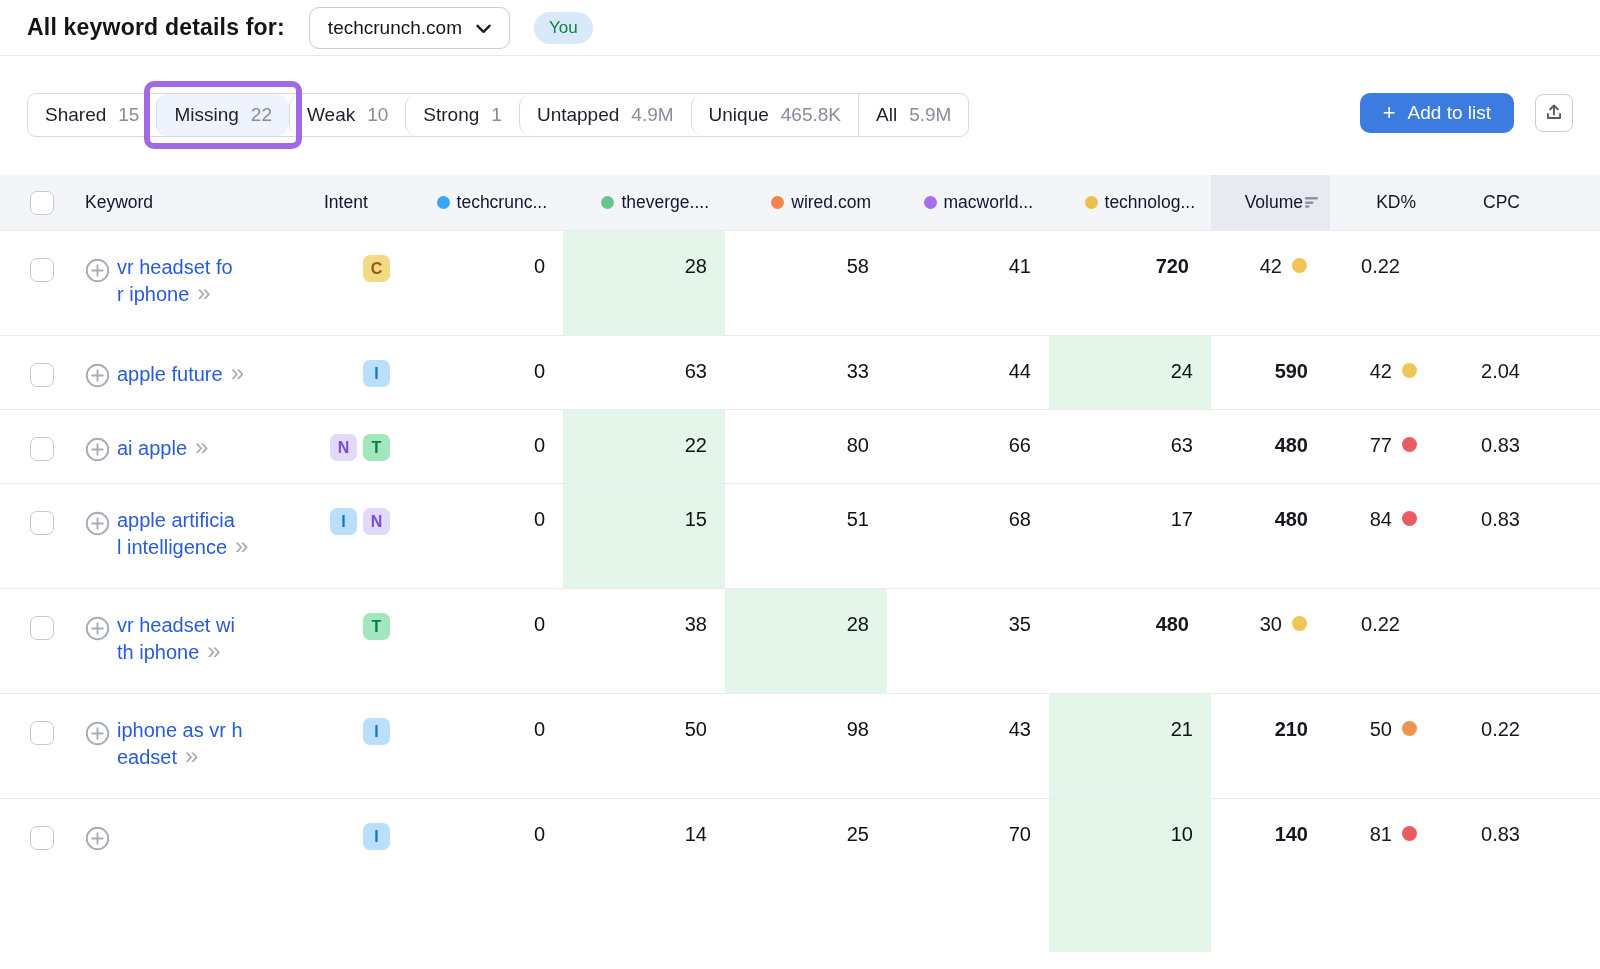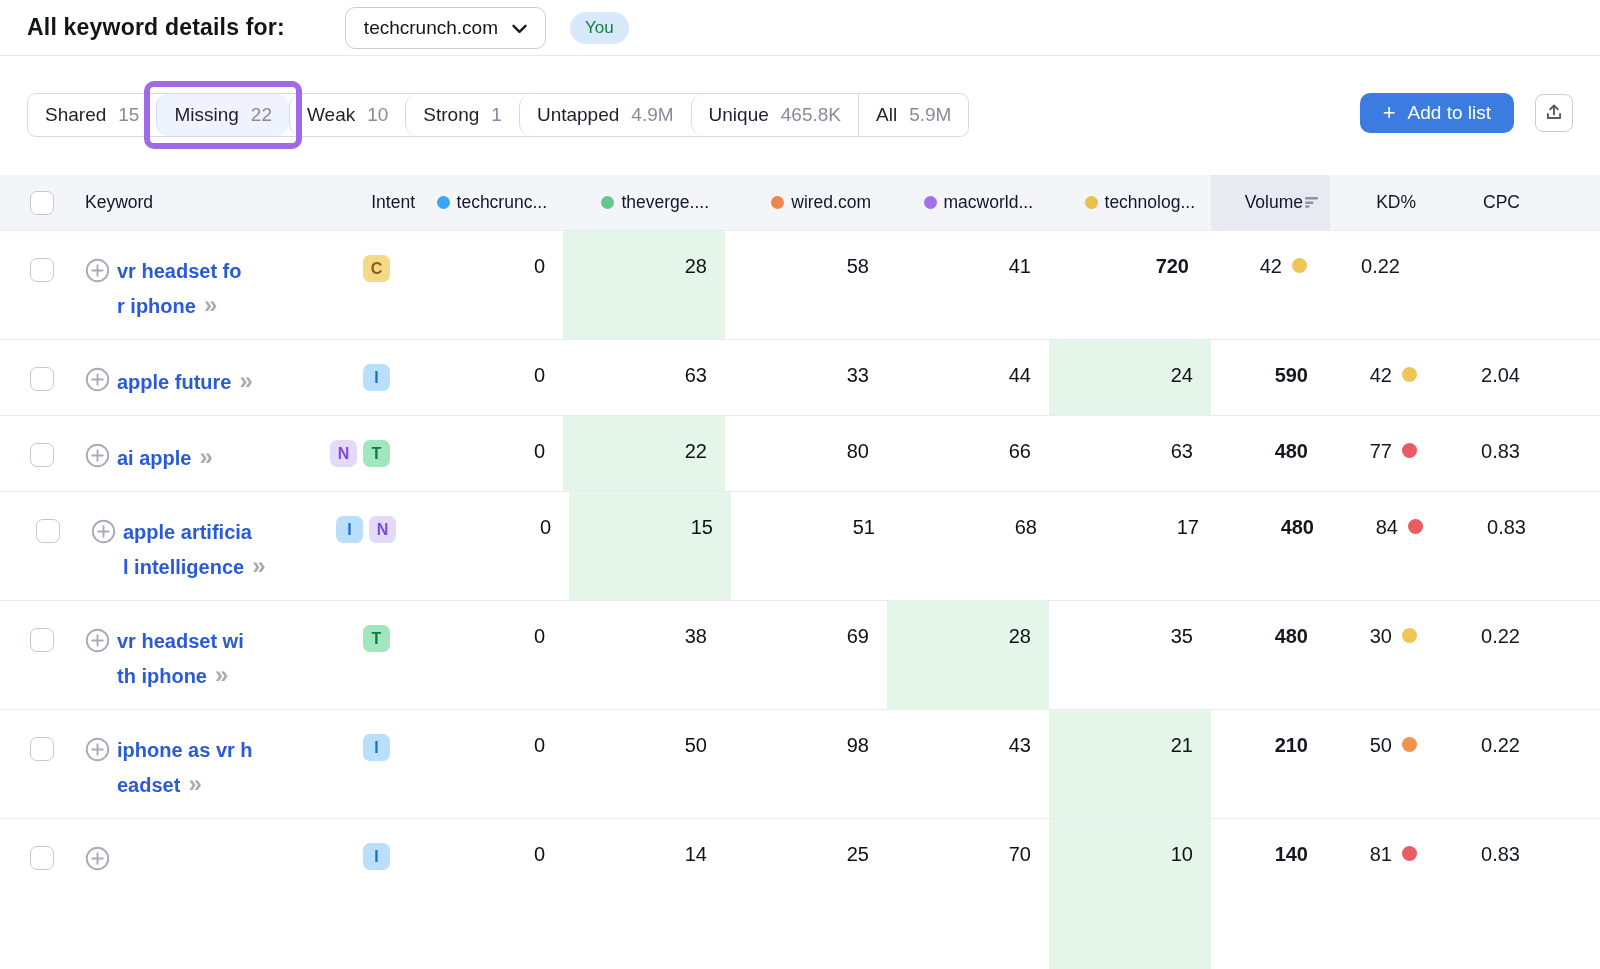--- a/index.html
+++ b/index.html
@@ -4,21 +4,21 @@
 <style>
   * { margin:0; padding:0; box-sizing:border-box; }
   html,body { width:1600px; height:969px; overflow:hidden; background:#fff;
     font-family:"Liberation Sans", sans-serif; color:#16181f; }
 
   
   .titlebar { display:flex; align-items:center; gap:24px; padding:9px 0 9px 27px;
     border-bottom:1px solid #e6e8ee; height:56px; }
   .page-title { font-size:23px; font-weight:bold; color:#121418; letter-spacing:.2px; }
   .domain-select { display:flex; align-items:center; gap:14px; border:1.5px solid #c7ccd6;
-    border-radius:10px; padding:9px 18px; font-size:19px; color:#14161c; background:#fff; cursor:pointer;margin-left:36px; }
+    border-radius:10px; padding:9px 18px; font-size:19px; color:#14161c; background:#fff; cursor:pointer; }
   .you-badge { background:#d9e9fc; color:#15803d; font-size:17px; padding:6px 15px;
     border-radius:16px; }
 
   
   .tabsrow { display:flex; align-items:flex-start; justify-content:space-between;
     padding:37px 27px 38px 27px; }
   .tabs { display:flex; border:1px solid #d7dae1; border-radius:9px; background:#fff; }
   .tab { position:relative; display:flex; align-items:center; gap:12px; padding:10px 17px;
     background:none; border:none; font-family:inherit; font-size:19px; color:#1d212b; cursor:pointer; }
   .tab + .tab { border-left:1px solid #d7dae1;border-radius:13px; }
@@ -40,21 +40,21 @@
   .grid-row { display:grid;
     grid-template-columns:75px 245px 95px 148px 162px 162px 162px 162px 119px 110px 120px 40px; }
   .thead { background:#f4f5f9; height:55px; font-size:17.5px; color:#0f172a; }
   .thead .cell { display:flex; align-items:center; }
   .cell-right { justify-content:flex-end; text-align:right; }
   .thead .c-comp { justify-content:flex-end; gap:7px; padding-right:16px; }
   .dot { width:13px; height:13px; border-radius:50%; flex:0 0 auto; }
   .c-check { padding-left:30px; }
   .thead .c-check { align-items:center; }
   .c-kw-h { padding-left:10px; }
-  .c-intent-h { padding-left:4px;justify-content:flex-end; }
+  .c-intent-h { padding-left:4px; }
   .thead .c-vol { background:#e8eaf1; padding-right:10px; }
   .thead .c-kd  { padding-right:24px; }
   .thead .c-cpc { padding-right:40px; }
   .sort-icon { margin-left:1px; }
 
   .row { border-top:1px solid #e9ebf0; font-size:20px; }
   .row .cell { padding-top:24px; padding-bottom:16px; }
   .row .c-num { text-align:right; padding-right:18px; color:#0f1116; }
   .row .c-vol { text-align:right; padding-right:22px;font-weight:bold; }
   .row .c-cpc { text-align:right; padding-right:40px; }
@@ -62,21 +62,21 @@
     padding-right:23px; }
   .kd-dot { width:15px; height:15px; border-radius:50%; margin-top:3px; }
   .hl { background:var(--hl,#e3f6e9); }
 
   .checkbox { display:inline-block; width:24px; height:24px; border:1.5px solid #c3c8d2;
     border-radius:7px; background:#fff; cursor:pointer; }
   .row .c-check { padding-top:27px; }
 
   .c-kw { display:flex; align-items:flex-start; gap:7px; padding-left:10px; padding-top:23px; }
   .plusicon { margin-top:3px; cursor:pointer; flex:0 0 auto; }
-  .kw-text { line-height:33px;font-weight:bold; }
+  .kw-text { line-height:25px; }
   .kw-link { color:var(--link,#2a5bd7); white-space:pre-line; cursor:pointer; }
   .chevrons { color:#a6abb6; font-size:24px; margin-left:8px; letter-spacing:-2px; cursor:pointer; }
 
   .c-int { display:flex; justify-content:flex-end; gap:6px; padding-right:25px; padding-top:26px; }
   .intent-badge { width:27px; height:27px; border-radius:7px; display:flex; align-items:center;
     justify-content:center; font-size:16px; font-weight:bold; }
 </style>
 </head>
 <body>
 
@@ -260,21 +260,21 @@
         <div class="cell c-num">66</div>
         <div class="cell c-num">63</div>
         <div class="cell c-vol">480</div>
         <div class="cell c-kd">
           <span>77</span>
           <span class="kd-dot" style="background: rgb(233, 92, 99);"></span>
         </div>
         <div class="cell c-cpc">0.83</div>
         <div class="cell"></div>
       </div>
-      <div class="grid-row row" style="min-height: 105px; padding-left: 6px;">
+      <div class="grid-row row" style="min-height: 105px;">
         <div class="cell c-check"><span class="checkbox"></span></div>
         <div class="cell c-kw">
           <span class="plusicon"><svg width="25" height="25" viewBox="0 0 24 24" fill="none" stroke="#a6abb6" stroke-width="1.8" stroke-linecap="round">
               <circle cx="12" cy="12" r="10.3"></circle>
               <path d="M12 7 V17 M7 12 H17"></path>
             </svg></span>
           <span class="kw-text"><span class="kw-link">apple artificia
 l intelligence</span><span class="chevrons">»</span></span>
         </div>
         <div class="cell c-int">
@@ -302,21 +302,20 @@
               <path d="M12 7 V17 M7 12 H17"></path>
             </svg></span>
           <span class="kw-text"><span class="kw-link">vr headset wi
 th iphone</span><span class="chevrons">»</span></span>
         </div>
         <div class="cell c-int">
           <span class="intent-badge" style="background: rgb(162, 230, 189); color: rgb(15, 122, 77);">T</span>
         </div>
         <div class="cell c-num">0</div>
         <div class="cell c-num">38</div>
-        <div class="cell c-num">69</div>
         <div class="cell c-num hl">28</div>
         <div class="cell c-num">35</div>
         <div class="cell c-vol">480</div>
         <div class="cell c-kd">
           <span>30</span>
           <span class="kd-dot" style="background: rgb(240, 197, 88);"></span>
         </div>
         <div class="cell c-cpc">0.22</div>
         <div class="cell"></div>
       </div>

